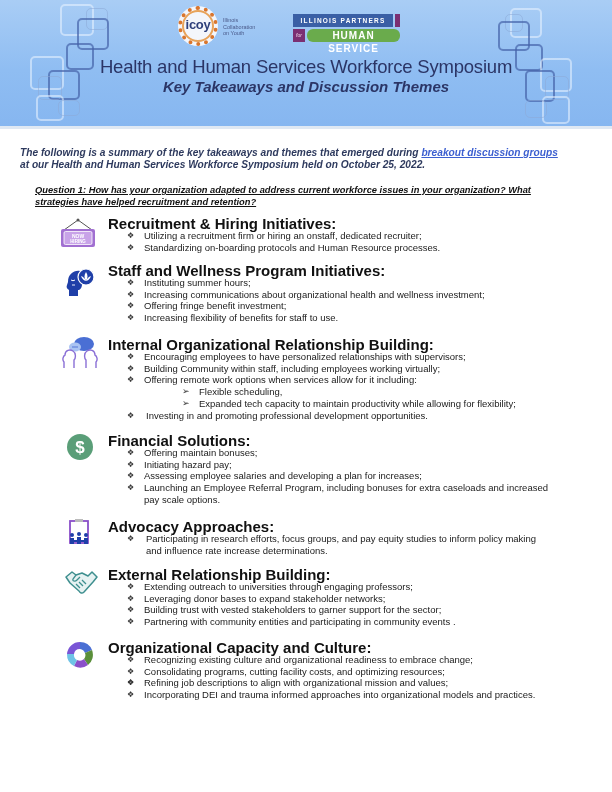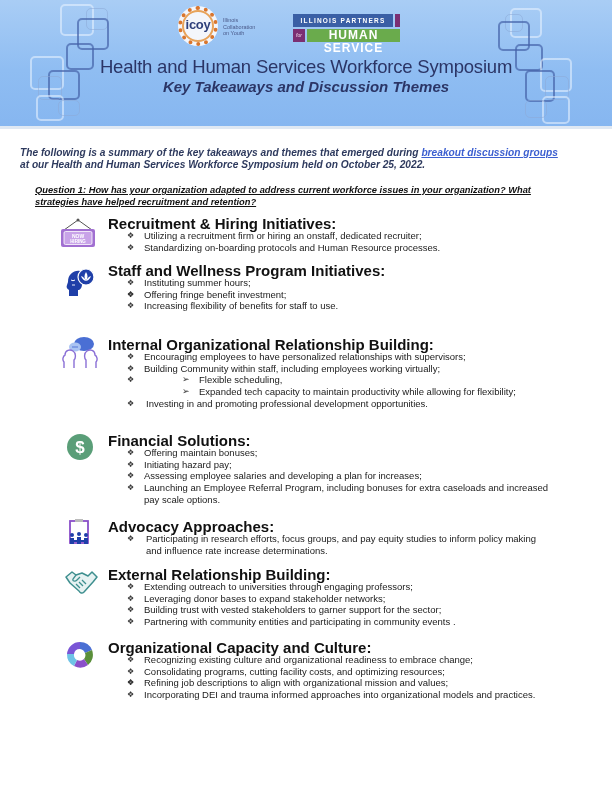--- a/index.html
+++ b/index.html
@@ -44,21 +44,21 @@
       position: absolute; left: 0; top: 0; width: 100px; height: 13px; background: #3a5fa5;
       color: #ffffff; font-size: 6.5px; letter-spacing: 1.2px; line-height: 13px; text-align: center; font-weight: bold;
     }
     .iphs-top-accent { position: absolute; left: 102px; top: 0; width: 5px; height: 13px; background: #7b2f72; }
     .iphs-for {
       position: absolute; left: 0; top: 15px; width: 12px; height: 13px; background: #7b2f72;
       color: #f0d8ea; font-size: 5px; font-style: italic; line-height: 13px; text-align: center;
     }
     .iphs-bottom {
       position: absolute; left: 14px; top: 15px; width: 93px; height: 13px; background: #6aab4c;
-      color: #ffffff; font-size: 12px; letter-spacing: 1px; line-height: 13px; text-align: center; font-weight: bold;
+      color: #ffffff; font-size: 10px; letter-spacing: 1px; line-height: 13px; text-align: center; font-weight: bold; border-radius: 6px;
     }
 
     .banner-title {
       position: absolute; left: 0; top: 56px; width: 612px; text-align: center;
       font-size: 18.5px; color: #2b3566; letter-spacing: -0.2px;
     }
     .banner-subtitle {
       position: absolute; left: 0; top: 78px; width: 612px; text-align: center;
       font-size: 15px; font-weight: bold; font-style: italic; color: #2b3566;
     }
@@ -172,21 +172,21 @@
       <path d="M8 17 L11 17" stroke="#ffffff" stroke-width="0.9"></path>
       <circle cx="22" cy="9" r="8" fill="#1f3fa8" stroke="#ffffff" stroke-width="1.2"></circle>
       <path d="M22 4 C20 7 20 10 22 13 C24 10 24 7 22 4 Z" fill="#ffffff"></path>
       <path d="M17 8 C18 11 20 12.5 22 13 C21 10.5 19.5 9 17 8 Z" fill="#ffffff"></path>
       <path d="M27 8 C26 11 24 12.5 22 13 C23 10.5 24.5 9 27 8 Z" fill="#ffffff"></path>
     </svg>
   </div>
   <div class="sec-title">Staff and Wellness Program Initiatives:</div>
   <ul class="sec-list">
     <li><span class="bullet">❖</span><span>Instituting summer hours;</span></li>
-    <li><span class="bullet">❖</span></li>
+    <li><span class="bullet">❖</span><span>Increasing communications about organizational health and wellness investment;</span></li>
     <li><span class="bullet">❖</span><span>Offering fringe benefit investment;</span></li>
     <li><span class="bullet">❖</span><span>Increasing flexibility of benefits for staff to use.</span></li>
   </ul>
 </div>
 
 <div class="section" style="top:339px;">
   <div class="sec-icon" style="top:-3px;left:62px;">
     <svg width="36" height="34" viewBox="0 0 36 34">
       <ellipse cx="22" cy="8" rx="10" ry="7" fill="#4a6fd4"></ellipse>
       <ellipse cx="13" cy="11" rx="6" ry="4.5" fill="#a9c3f2"></ellipse>
@@ -194,21 +194,21 @@
       <circle cx="13" cy="11" r="0.8" fill="#4a6fd4"></circle>
       <circle cx="15" cy="11" r="0.8" fill="#4a6fd4"></circle>
       <path d="M2 32 L2 26 C0 24 1 20 3 19 C3 14 8 13 11 15 C14 17 14 22 12 24 L12 32" stroke="#8a6fd6" stroke-width="1.4" fill="none"></path>
       <path d="M34 32 L34 26 C36 24 35 20 33 19 C33 14 28 13 25 15 C22 17 22 22 24 24 L24 32" stroke="#8a6fd6" stroke-width="1.4" fill="none"></path>
     </svg>
   </div>
   <div class="sec-title">Internal Organizational Relationship Building:</div>
   <ul class="sec-list">
     <li><span class="bullet">❖</span><span>Encouraging employees to have personalized relationships with supervisors;</span></li>
     <li><span class="bullet">❖</span><span>Building Community within staff, including employees working virtually;</span></li>
-    <li><span class="bullet">❖</span></li>
+    <li><span class="bullet">❖</span><span>Offering remote work options when services allow for it including:</span></li>
     <li class="sub"><span class="bullet">➢</span><span>Flexible scheduling,</span></li>
     <li class="sub"><span class="bullet">➢</span><span>Expanded tech capacity to maintain productivity while allowing for flexibility;</span></li>
     <li class="spaced"><span class="bullet">❖</span><span>Investing in and promoting professional development opportunities.</span></li>
   </ul>
 </div>
 
 <div class="section" style="top:435px;">
   <div class="sec-icon" style="top:-2px;left:66px;">
     <svg width="28" height="28" viewBox="0 0 28 28">
       <circle cx="14" cy="14" r="13" fill="#5a9e78"></circle>

